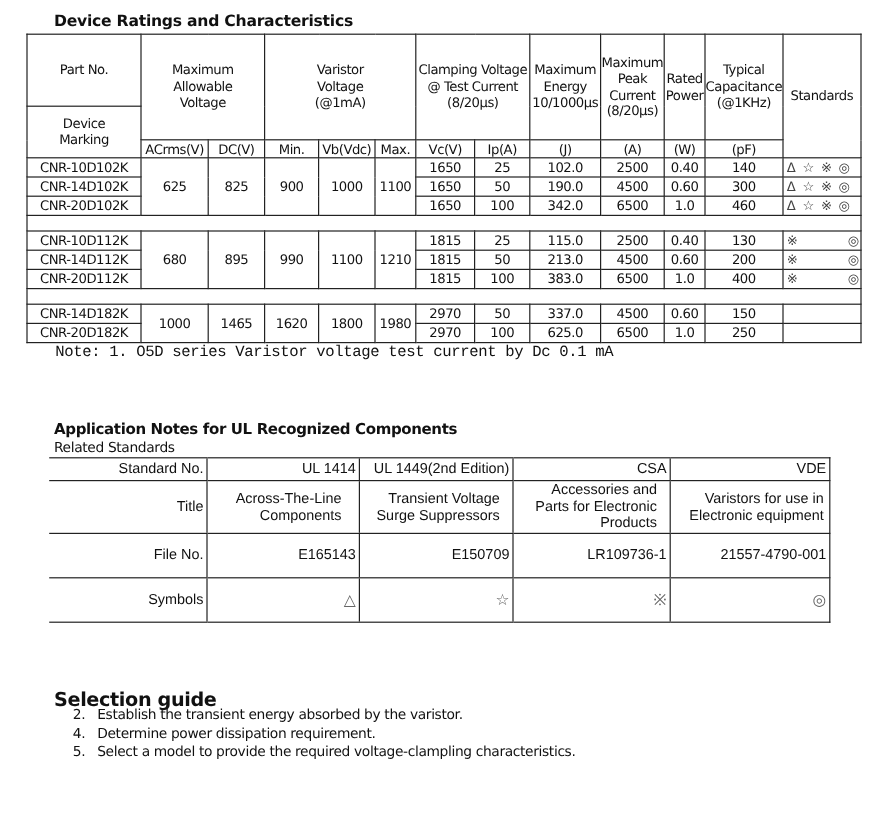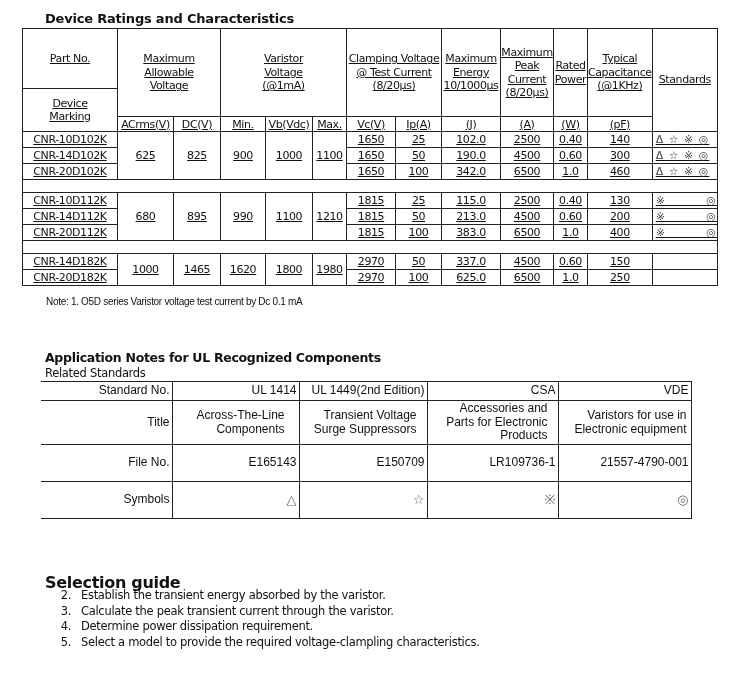--- a/index.html
+++ b/index.html
@@ -1,25 +1,25 @@
 <!DOCTYPE html>
 <html><head>
 <meta charset="utf-8">
 <style>
   html, body { margin: 0; padding: 0; background: #ffffff; }
   body { width: 736px; height: 688px; position: relative; overflow: hidden; color: #111; }
   .h1 { position: absolute; left: 45px; top: 11px; font-family: "DejaVu Sans", sans-serif; font-weight: bold; font-size: 13px; letter-spacing: -0.2px; }
   table { border-collapse: collapse; position: absolute; }
-  #ratings { left: 22px; top: 28px; font-family: "DejaVu Sans", sans-serif; font-size: 11px; letter-spacing: -0.4px; table-layout: fixed; text-decoration: underline; }
+  #ratings { left: 22px; top: 28px; font-family: "DejaVu Sans", sans-serif; font-size: 11px; letter-spacing: -0.4px; table-layout: fixed; }
   #ratings td { border: 1px solid #222; text-align: center; padding: 0; line-height: 13px; white-space: nowrap; overflow: hidden; }
   #ratings td.hdr { vertical-align: middle; white-space: normal; line-height: 13.5px; }
   #ratings td.gap { border-left: 1px solid #222; border-right: 1px solid #222; height: 12px; }
   #ratings tr.data td { height: 15px; }
   .std { text-align: left !important; padding-left: 3px !important; color: #444; font-size: 11px; letter-spacing: 1px; }
-  .note { position: absolute; left: 46px; top: 296px; font-family: Liberation Sans, sans-serif; font-size: 10px; letter-spacing: -0.3px; }
+  .note { position: absolute; left: 46px; top: 286px; font-family: Liberation Mono, monospace; font-size: 13px; letter-spacing: -0.3px; }
   .h2 { position: absolute; left: 45px; top: 350px; font-family: "DejaVu Sans", sans-serif; font-weight: bold; font-size: 12.5px; letter-spacing: -0.3px; }
   .sub2 { position: absolute; left: 45px; top: 366px; font-family: "DejaVu Sans", sans-serif; font-size: 11.5px; letter-spacing: -0.3px; }
   #ul { left: 41px; top: 381px; font-family: "Liberation Sans", sans-serif; font-size: 12px; table-layout: fixed; }
   #ul td { border-top: 1px solid #222; border-bottom: 1px solid #222; border-left: 1px solid #222; text-align: right; vertical-align: middle; padding: 0 2px; line-height: 13.5px; }
   #ul td:last-child { border-right: 1px solid #222; }
   #ul td:first-child { border-left: none; }
   .sym { color: #666; font-size: 13px; }
   .h3 { position: absolute; left: 45px; top: 573px; font-family: "DejaVu Sans", sans-serif; font-weight: bold; font-size: 16px; letter-spacing: -0.3px; }
   ol.guide { position: absolute; left: 45px; top: 588px; margin: 0; padding: 0; list-style: none; font-family: "DejaVu Sans", sans-serif; font-size: 11.5px; letter-spacing: -0.3px; }
   ol.guide li { height: 15.7px; line-height: 15.7px; white-space: nowrap; }
@@ -222,16 +222,15 @@
     <td class="sym">☆</td>
     <td class="sym">※</td>
     <td class="sym">◎</td>
   </tr>
 </tbody>
   </table>
 
 <div class="h3">Selection guide</div>
 <ol class="guide">
   <li><span class="num">2.</span><span>Establish the transient energy absorbed by the varistor.</span></li>
-  <li><span class="num">3.</span><span>Calculate the peak transient current through the varistor.</span></li>
   <li><span class="num">4.</span><span>Determine power dissipation requirement.</span></li>
   <li><span class="num">5.</span><span>Select a model to provide the required voltage-clampling characteristics.</span></li>
 </ol>
 
 </body></html>

